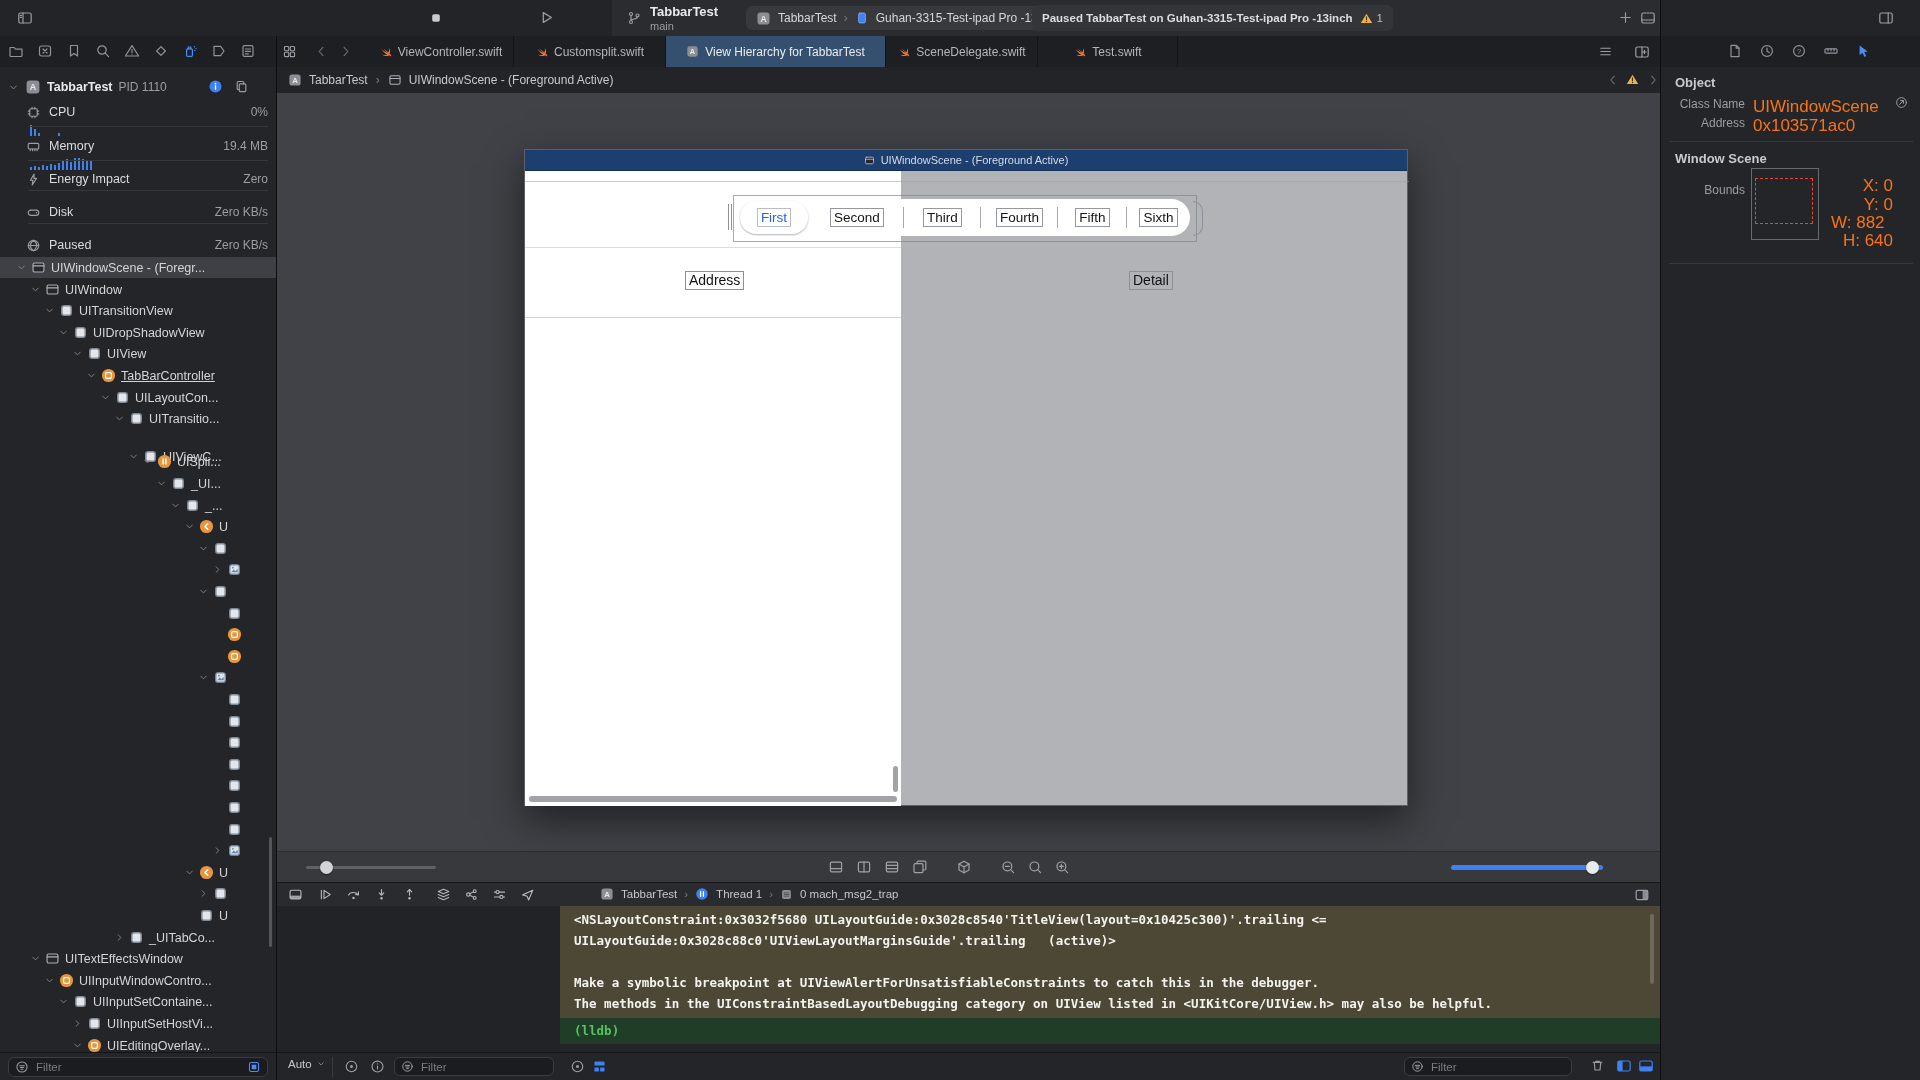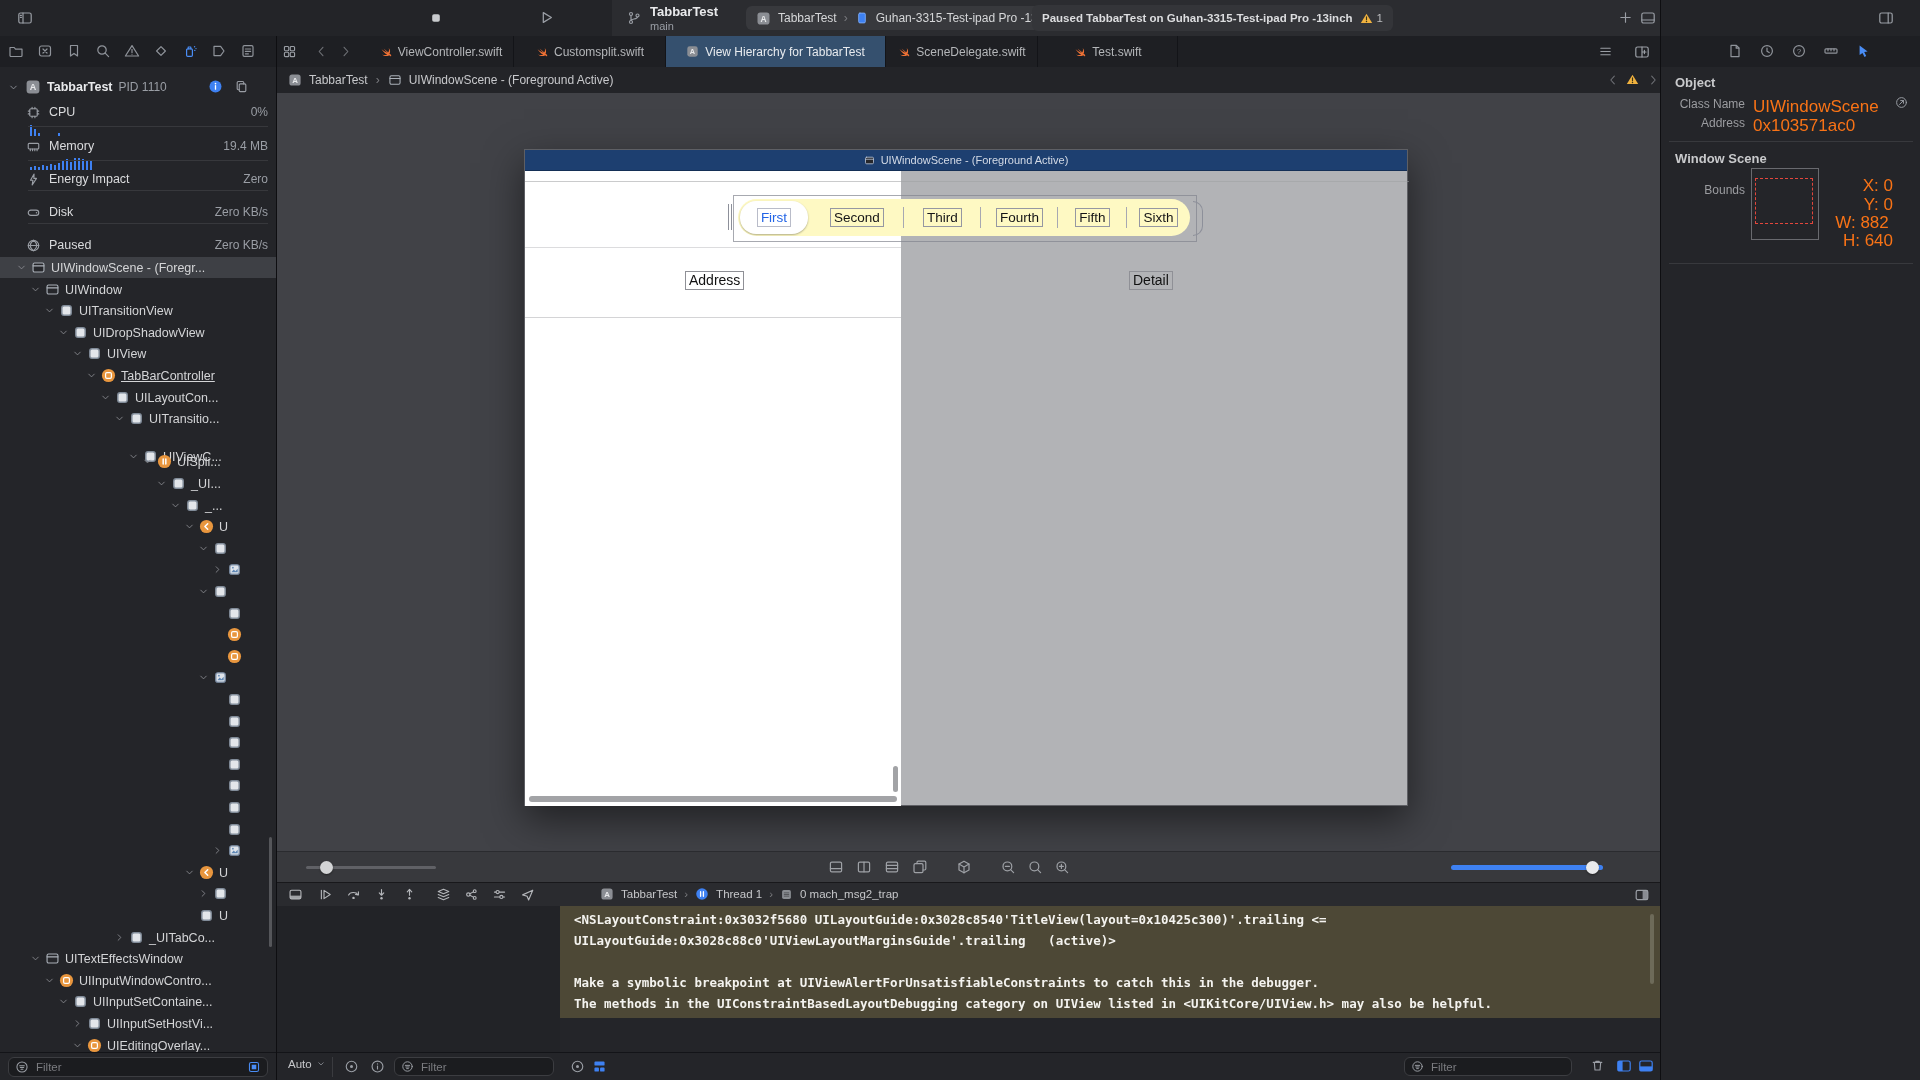--- a/index.html
+++ b/index.html
@@ -994,21 +994,21 @@
       </div>
       <div class="whitepane"></div>
       <div class="abs" style="left:0;top:31px;width:884px;height:1px;background:#9fa0a3;opacity:.55"></div>
       <div class="abs" style="left:0;top:97px;width:376px;height:1px;background:#dcdcde"></div>
       <div class="abs" style="left:0;top:167px;width:376px;height:1px;background:#d4d4d6"></div>
 
       <div class="abs" style="left:208px;top:45px;width:462px;height:45px;border:1px solid rgba(130,132,142,.7)"></div>
       <div class="abs" style="left:203px;top:54px;width:1px;height:26px;background:#8d909a"></div>
       <div class="abs" style="left:206px;top:54px;width:1px;height:26px;background:#8d909a"></div>
       <div class="abs" style="left:668px;top:51px;width:9px;height:33px;border:1.5px solid #8d909a;border-left:none;border-radius:0 16px 16px 0"></div>
-      <div id="segctl" class="abs" style="left:213px;top:49px;width:452px;height:37px;background:#fef9c3;border-radius:18.5px;display:flex;overflow:hidden">
+      <div id="segctl" class="abs" style="left:213px;top:49px;width:452px;height:37px;background:#ffffff;border-radius:18.5px;display:flex;overflow:hidden">
           <div class="seg" style="width: 72px;">
             <div class="segsel" style="width:68px"></div>
             <span class="seglbl" style="position:relative;color:#2264e6;border-color:#b9bcc9">First</span>
           </div>
           <div class="seg" style="width: 94px;">
             <span class="seglbl" style="position:relative;">Second</span>
             <div style="position:absolute;right:0;top:8px;bottom:8px;width:1px;background:#a7a8b2"></div>
           </div>
           <div class="seg" style="width: 77px;">
             <span class="seglbl" style="position:relative;">Third</span>
@@ -1187,20 +1187,23 @@
   <div id="consolepane" class="abs">
     <div class="consoleblock">
         <div id="clines">
           <div class="cline" style="top: 6px;">&lt;NSLayoutConstraint:0x3032f5680 UILayoutGuide:0x3028c8540'TitleView(layout=0x10425c300)'.trailing &lt;=</div>
           <div class="cline" style="top: 27px;">UILayoutGuide:0x3028c88c0'UIViewLayoutMarginsGuide'.trailing   (active)&gt;</div>
           <div class="cline" style="top: 48px;">&nbsp;</div>
           <div class="cline" style="top: 69px;">Make a symbolic breakpoint at UIViewAlertForUnsatisfiableConstraints to catch this in the debugger.</div>
           <div class="cline" style="top: 90px;">The methods in the UIConstraintBasedLayoutDebugging category on UIView listed in &lt;UIKitCore/UIView.h&gt; may also be helpful.</div>
         </div>
       </div>
+    <div class="lldbrow">
+      <span class="lldbtxt">(lldb)</span>
+    </div>
     <div class="scrollnub" style="left:1090px;top:8px;width:4px;height:70px;background:#6d6a59"></div>
   </div>
 
   <div id="bottombar" class="abs">
     <div class="row abs" style="left:12px;top:5px;gap:4px;font-size:11.5px;color:#c6c7ca">
       <span>Auto</span>
       <span class="icn" style="width:10px;height:10px">
           <svg viewBox="0 0 16 16" fill="none" stroke="currentColor" stroke-width="1.2" stroke-linecap="round" stroke-linejoin="round">
             <path d="M4.5 6L8 9.5 11.5 6"></path>
           </svg>
@@ -1299,20 +1302,20 @@
       </span>
     <div class="insplbl" style="top:49px">Address</div>
     <div class="inspval" style="left:92px;top:49px">0x103571ac0</div>
     <div class="abs" style="left:8px;top:74px;width:244px;height:1px;background:#38393d"></div>
     <div class="insphead" style="left:14px;top:84px">Window Scene</div>
     <div class="insplbl" style="top:116px">Bounds</div>
     <div class="abs" style="left:90px;top:101px;width:66px;height:70px;border:1px solid #696a6f"></div>
     <div class="abs" style="left:94px;top:111px;width:58px;height:46px;border:1.5px dashed #e2463c;box-sizing:border-box"></div>
     <div class="inspval" style="left:170px;top:109px;width:62px;text-align:right">X: 0</div>
     <div class="inspval" style="left:170px;top:128px;width:62px;text-align:right">Y: 0</div>
-    <div class="inspval" style="left:170px;top:146px;width:62px;text-align:center">W: 882</div>
+    <div class="inspval" style="left:170px;top:146px;width:62px;text-align:left">W: 882</div>
     <div class="inspval" style="left:170px;top:164px;width:62px;text-align:right">H: 640</div>
     <div class="abs" style="left:8px;top:196px;width:244px;height:1px;background:#38393d"></div>
   </div>
 
   <div class="vdivider" style="left:276px"></div>
   <div class="vdivider" style="left:1660px"></div>
 </div>
 
 </body></html>

